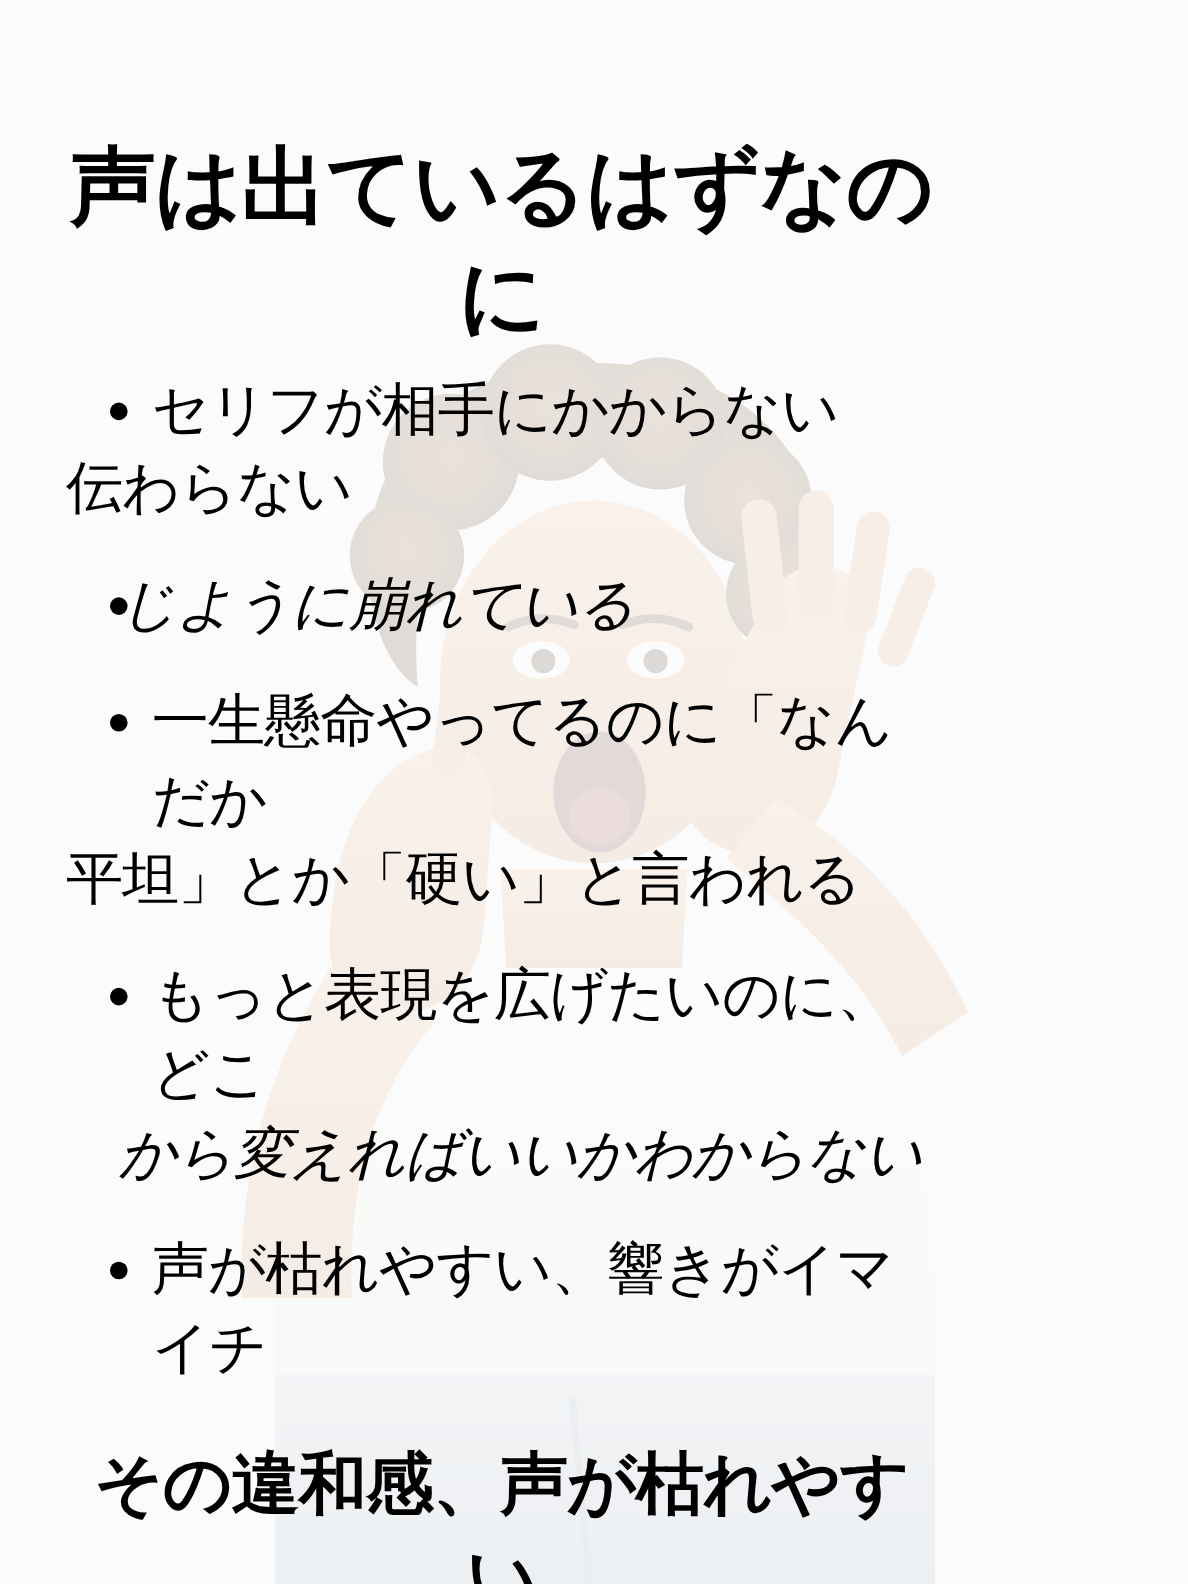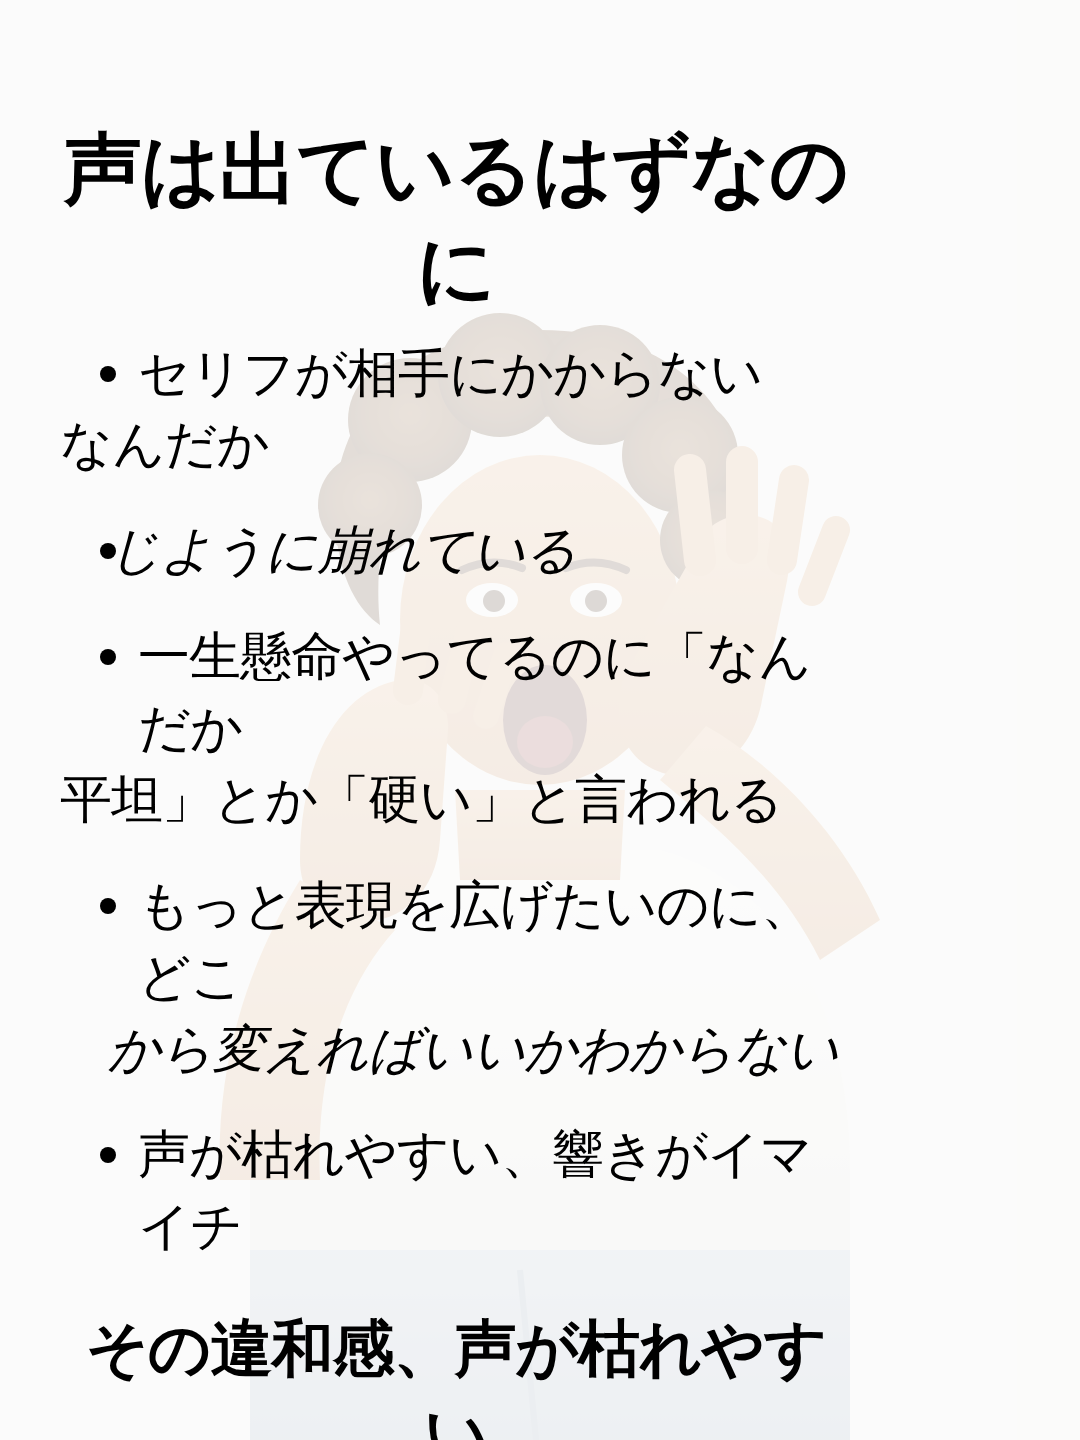--- a/index.html
+++ b/index.html
@@ -185,21 +185,21 @@
 <div class="poster">
 
   <h1 class="headline">
     <span class="line">声は出ているはずなのに</span>
   </h1>
 
   <ul class="bullets">
 
     <li class="bullet wrap-left">
       <span>セリフが相手にかからない</span>
-      <span class="overflow">なんだか</span>
+      <span class="overflow">伝わらない</span>
     </li>
 
     <li class="bullet hang">
       <span class="cont">じように崩れている</span>
     </li>
 
     <li class="bullet wrap-left">
       <span>一生懸命やってるのに「なんだか</span>
       <span class="overflow">平坦」とか「硬い」と言われる</span>
     </li>

